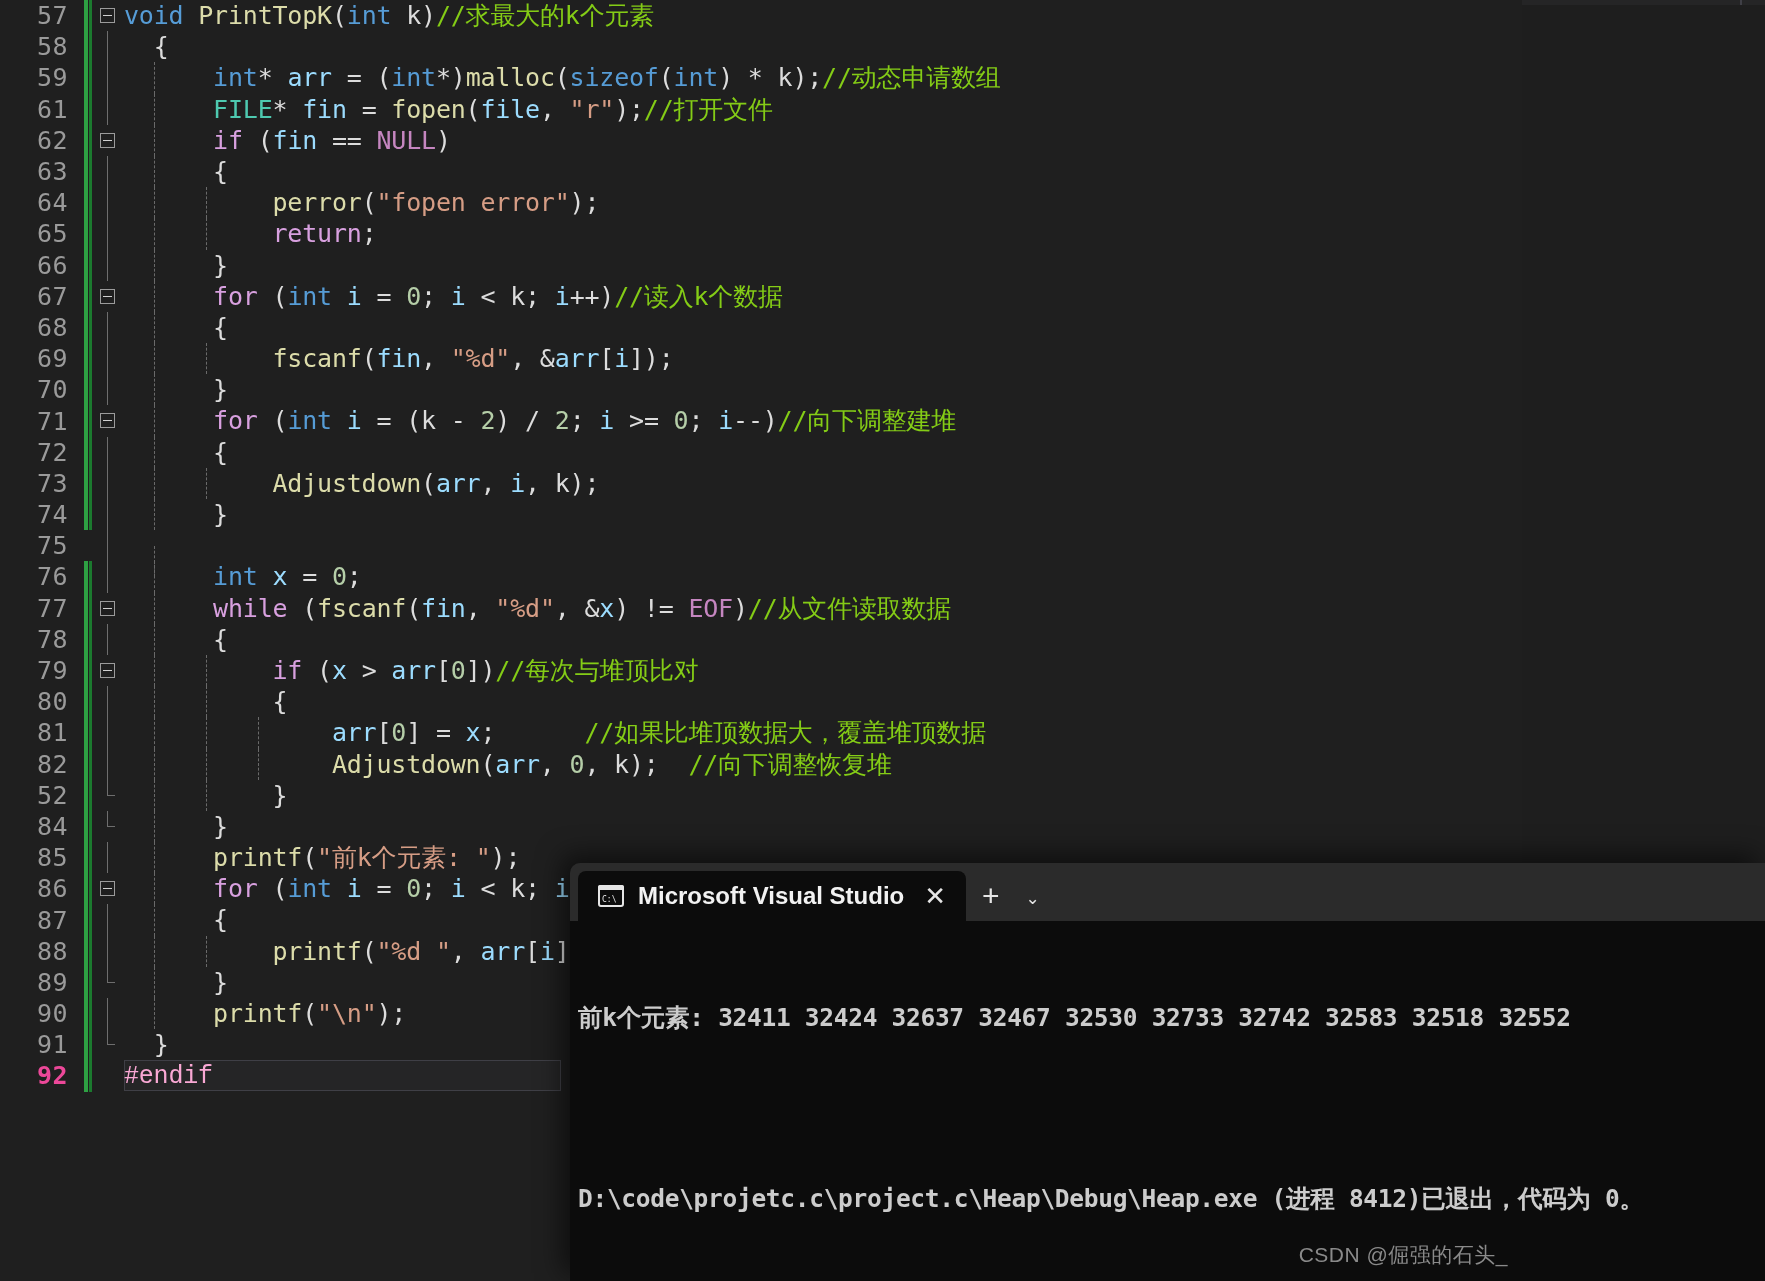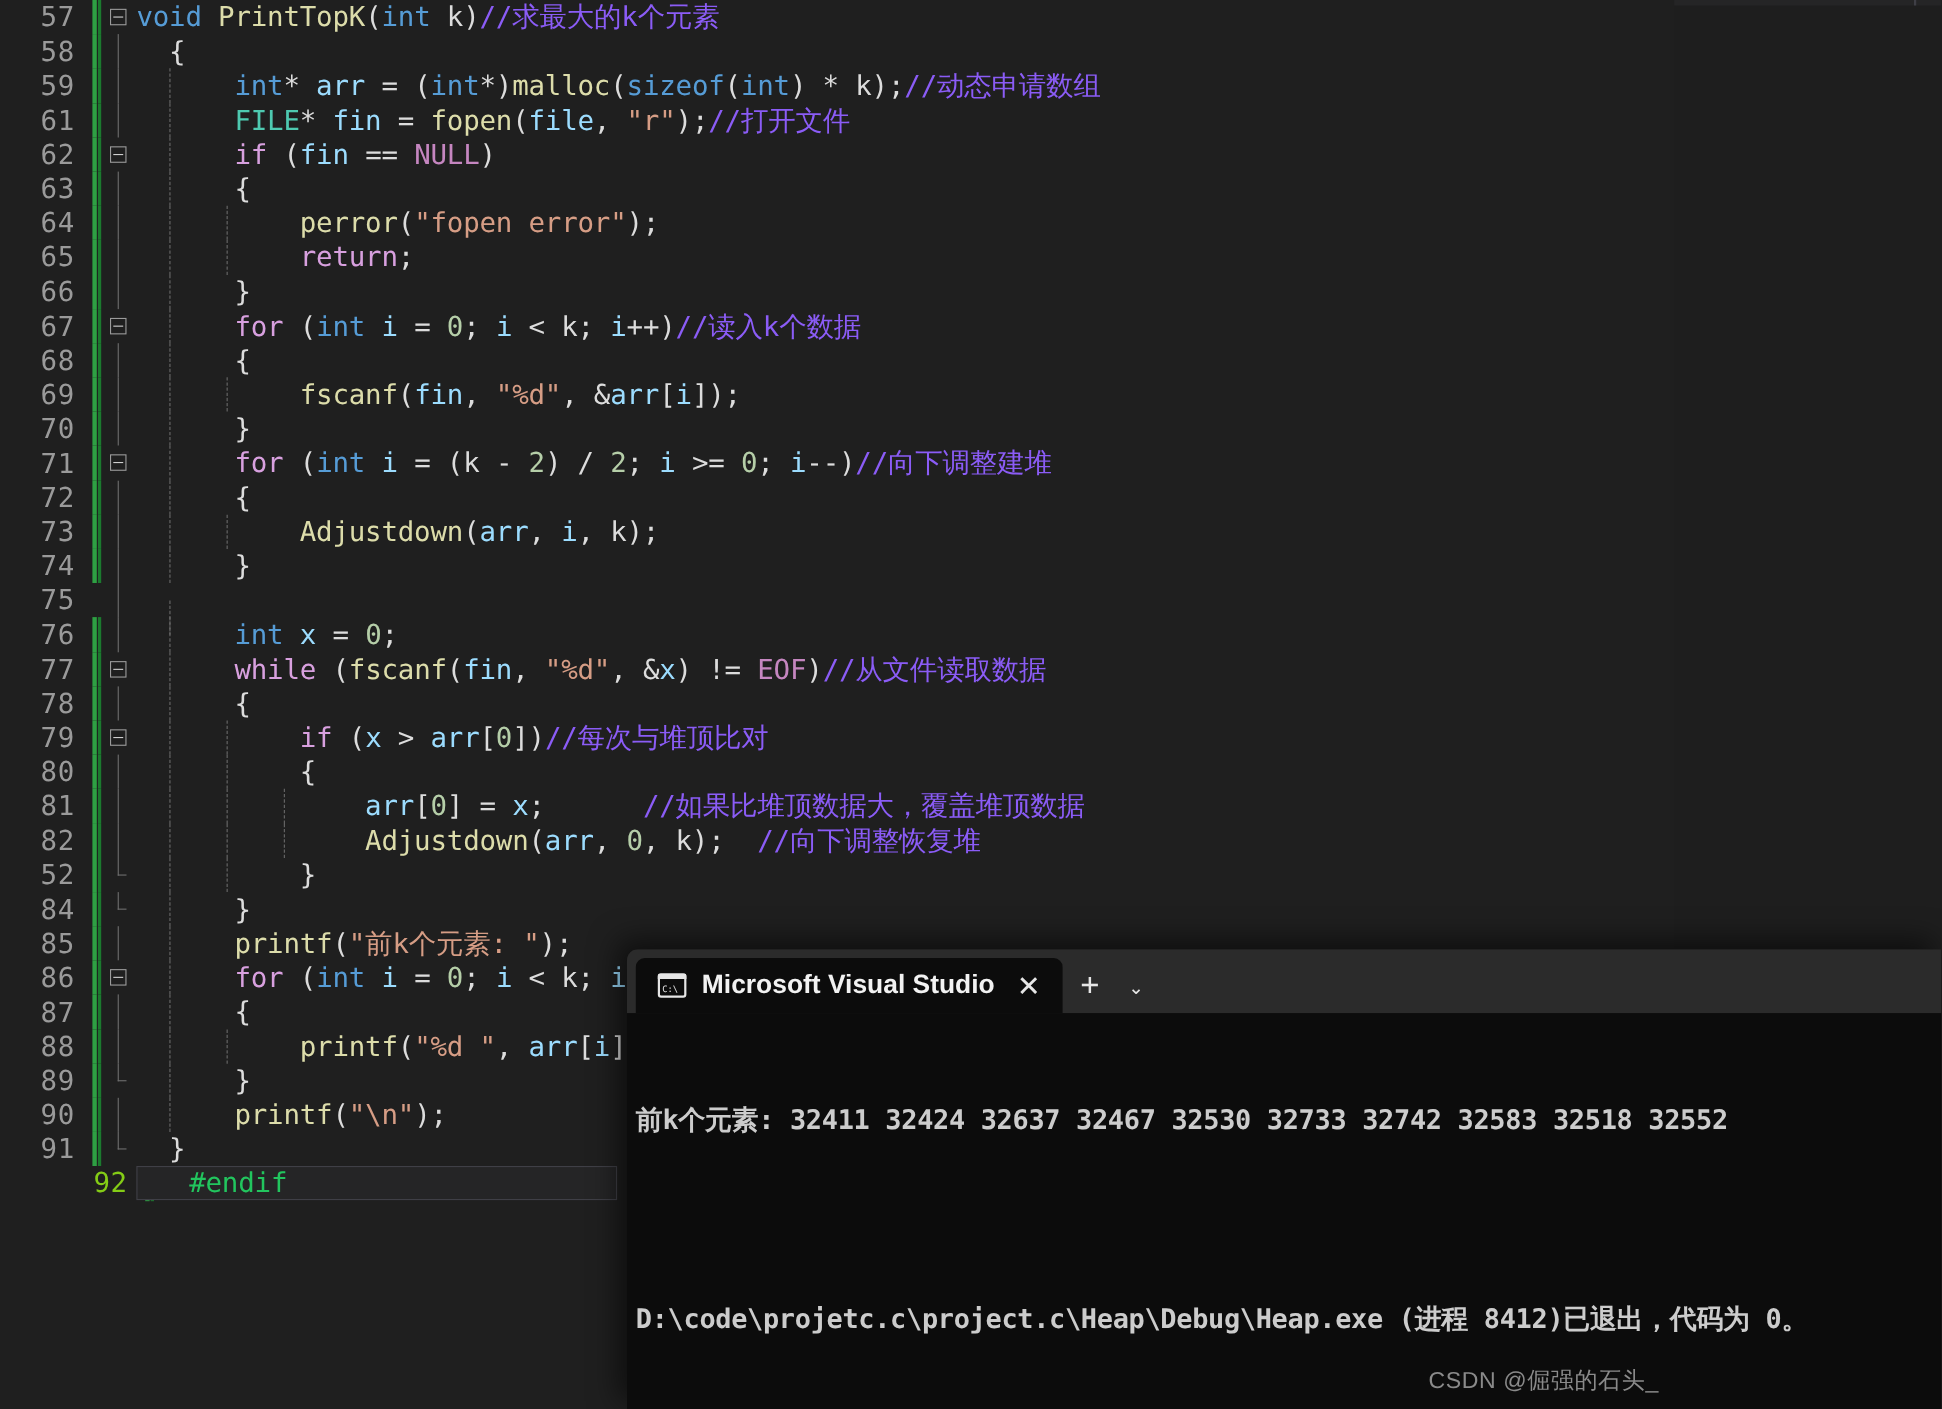--- a/index.html
+++ b/index.html
@@ -38,23 +38,22 @@
     min-width: 82px;
     text-align: right;
     padding-right: 14px;
     color: #9a9a9a;
     font-size: 25px;
     font-family: "DejaVu Sans Mono", monospace;
     letter-spacing: 0.5px;
     user-select: none;
   }
   .gutter-num.current {
-    color: #84cc16;
-    font-weight: normal;
-    margin-left: 48px;
+    color: #ec4899;
+    font-weight: bold;
   }
 
   
   .bar-slot {
     width: 12px; min-width: 12px;
     height: 31.2px;
     position: relative;
   }
   .bar-green {
     position: absolute;
@@ -127,25 +126,25 @@
     height: 31.2px;
     border-left: 1px dashed #6a6a6a;
   }
 
   
   .kw      { color: #569cd6; }   
   .ctl     { color: #d8a0df; }   
   .typ     { color: #4ec9b0; }   
   .fn      { color: #dcdcaa; }   
   .str     { color: #d69d85; }   
-  .cmt     { color: #8b5cf6; }   
+  .cmt     { color: #84cc16; }   
   .num     { color: #b5cea8; }   
   .mac     { color: #c586c0; }   
   .var     { color: #9cdcfe; }   
-  .pp      { color: #22c55e; }   
+  .pp      { color: #f9a8d4; font-family: Liberation Mono, monospace; }   
   .plain   { color: #dcdcdc; }
 
   
   .line92-box {
     position: absolute;
     left: 124px;
     width: 437px;
     height: 31px;
     border: 1px solid #3f3f46;
     background: #252526;

